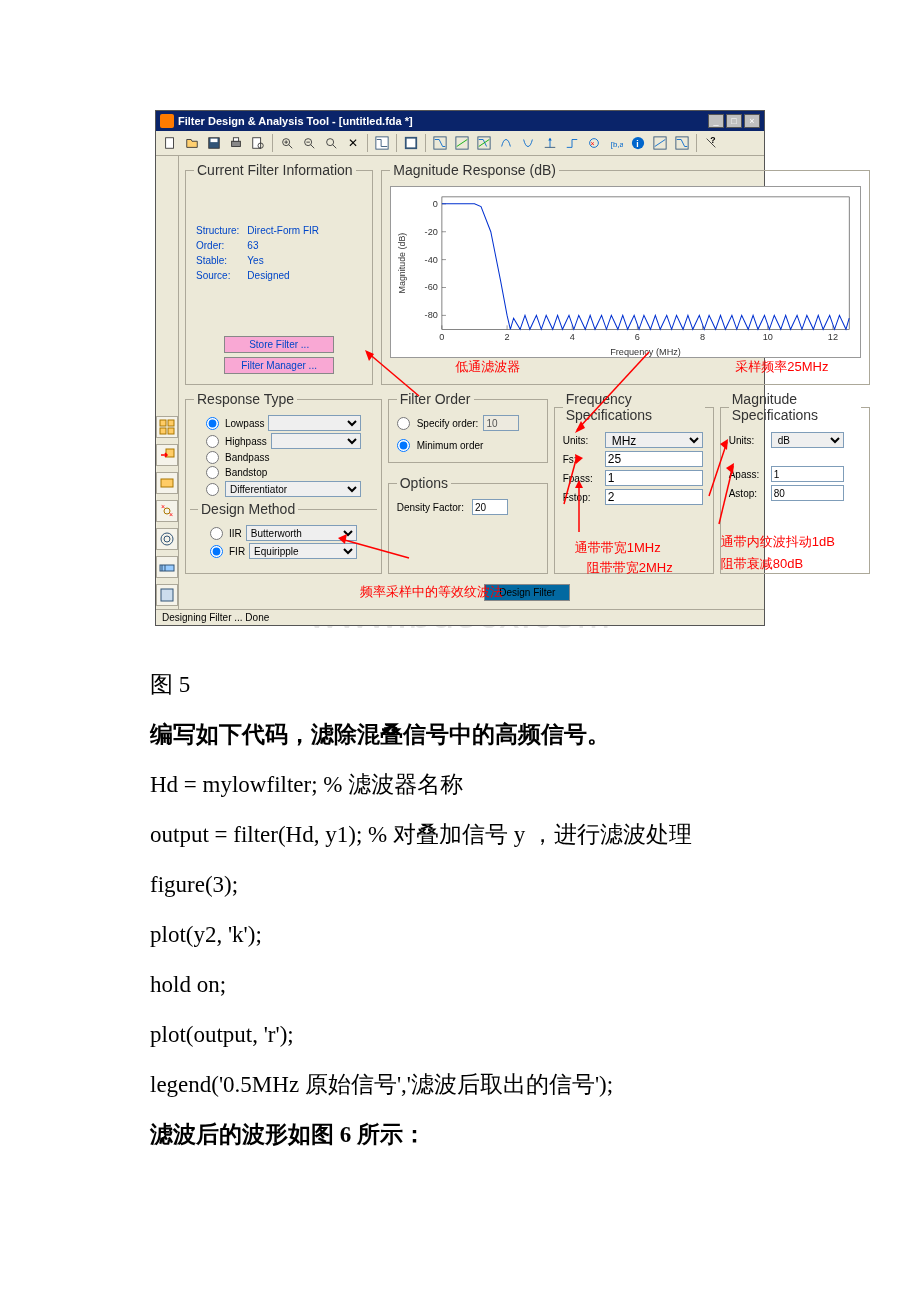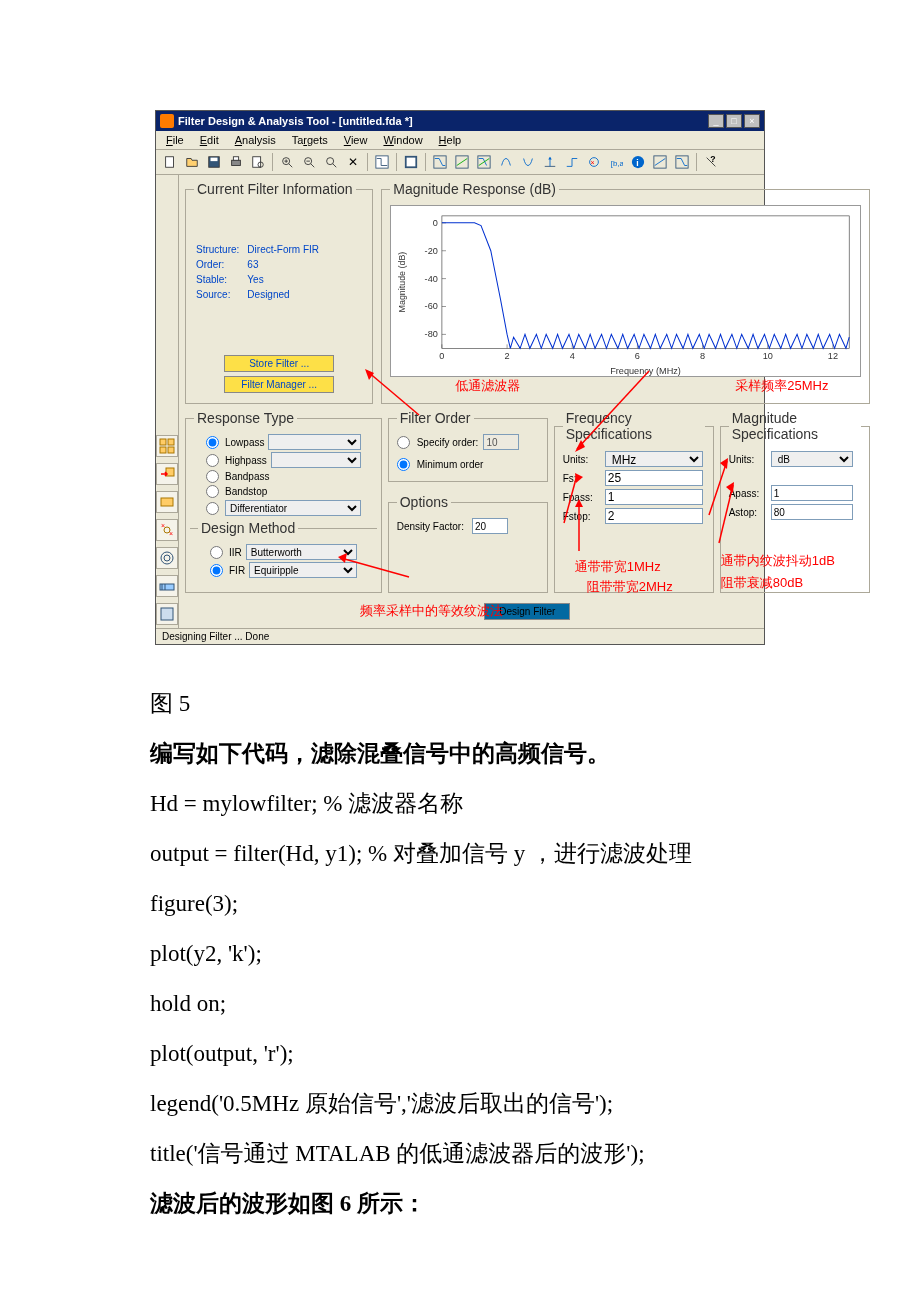--- a/index.html
+++ b/index.html
@@ -34,21 +34,21 @@
     
     fieldset { border: 1px solid #aca899; border-radius: 0; padding: 6px 8px 8px 8px; margin-bottom: 6px; font-size: 10px; position: relative; }
     legend { font-size: 14px; color: #333; padding: 0 3px; }
     
     .row2 { display: flex; gap: 8px; }
     .row2 > * { flex: 1; }
     
     
     .filter-info { color: #0046c8; font-size: 10px; }
     .filter-info table td { padding: 1px 6px 1px 0; }
-    .filter-info .btn-wide { display: block; width: 110px; margin: 4px auto 0 auto; padding: 2px 4px; background: #fde047; border: 1px solid #888; text-align: center; font-size: 10px; }
+    .filter-info .btn-wide { display: block; width: 110px; margin: 4px auto 0 auto; padding: 2px 4px; background: #f9a8d4; border: 1px solid #888; text-align: center; font-size: 10px; }
     
     
     .chart-fieldset { flex: 2.9; }
     .chart-area { position: relative; height: 172px; background: #fff; border: 1px solid #999; margin-top:2px; }
     
     
     .row3 { display: flex; gap: 6px; }
     
     .resp-type { width: 145px; }
     .resp-type label { display: flex; align-items: center; gap: 4px; margin: 2px 12px; font-size: 10px; }
@@ -60,21 +60,21 @@
     .filter-order input[type=text] { width: 36px; font-size: 10px; border: 1px solid #7f9db9; text-align: left; padding: 0 2px; height: 16px; }
     
     .freq-spec { width: 160px; }
     .freq-spec .kv { display: flex; align-items: center; margin: 3px 0; font-size: 10px; }
     .freq-spec .kv label { width: 42px; }
     .freq-spec .kv input, .freq-spec .kv select { width: 98px; font-size: 12px; border: 1px solid #7f9db9; height: 16px; padding: 0 2px; }
     
     .mag-spec { width: 150px; }
     .mag-spec .kv { display: flex; align-items: center; margin: 3px 0; font-size: 10px; }
     .mag-spec .kv label { width: 42px; }
-    .mag-spec .kv input, .mag-spec .kv select { width: 82px; font-size: 10px; border: 1px solid #7f9db9; height: 16px; padding: 0 2px; }
+    .mag-spec .kv input, .mag-spec .kv select { width: 73px; font-size: 10px; border: 1px solid #7f9db9; height: 16px; padding: 0 2px; }
     
     .design-btn-row { text-align: center; padding: 4px 0 2px 0; position: relative; }
     .design-btn { padding: 2px 14px; font-size: 10px; background: #0369a1; border: 1px solid #888; }
     
     .statusbar { background: #ece9d8; border-top: 1px solid #aca899; padding: 2px 6px; font-size: 10px; }
     
     
     .anno { position: absolute; color: #f00; font-size: 13px; font-family: SimSun, sans-serif; pointer-events: none; white-space: nowrap; }
     .arrow-line { stroke: #f00; stroke-width: 1.5; fill: none; }
     .arrow-head { fill: #f00; }
@@ -101,29 +101,20 @@
   <div class="titlebar">
     <div class="icon-app"></div>
     <div class="titlebar-text">Filter Design &amp; Analysis Tool -  [untitled.fda *]</div>
     <div class="titlebar-btns">
       <div class="titlebar-btn">_</div>
       <div class="titlebar-btn">□</div>
       <div class="titlebar-btn">×</div>
     </div>
   </div>
 
-  <div class="menubar">
-    <span><u>F</u>ile</span>
-    <span><u>E</u>dit</span>
-    <span><u>A</u>nalysis</span>
-    <span>Ta<u>r</u>gets</span>
-    <span><u>V</u>iew</span>
-    <span><u>W</u>indow</span>
-    <span><u>H</u>elp</span>
-  </div>
 
   <div class="toolbar">
     <div class="tool-btn">
           <svg viewBox="0 0 16 16">
             <rect x="3" y="2" width="9" height="12" fill="#fff" stroke="#333"></rect>
           </svg>
         </div>
     <div class="tool-btn">
           <svg viewBox="0 0 16 16">
             <path d="M2 4h5l1 2h6v7H2z" fill="#ffd070" stroke="#333"></path>
@@ -530,17 +521,16 @@
 <div class="doc">
   <p>图 5</p>
   <p class="indent">编写如下代码，滤除混叠信号中的高频信号。</p>
   <p>Hd = mylowfilter; % 滤波器名称</p>
   <p>output = filter(Hd, y1); % 对叠加信号 y ，进行滤波处理</p>
   <p>figure(3);</p>
   <p>plot(y2, 'k');</p>
   <p>hold on;</p>
   <p>plot(output, 'r');</p>
   <p>legend('0.5MHz 原始信号','滤波后取出的信号');</p>
-  <p>title('信号通过 MTALAB 的低通滤波器后的波形');</p>
   <p class="indent">滤波后的波形如图 6 所示：</p>
 </div>
 
 </div>
 
 </body></html>

